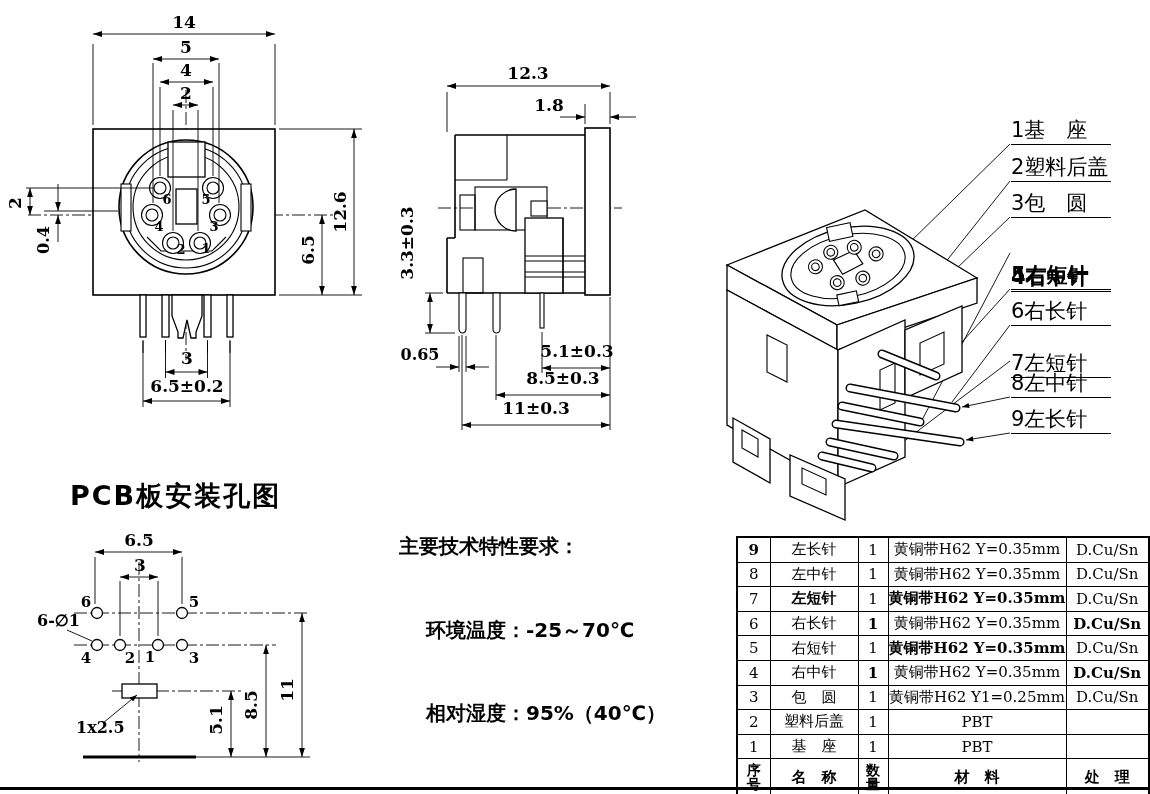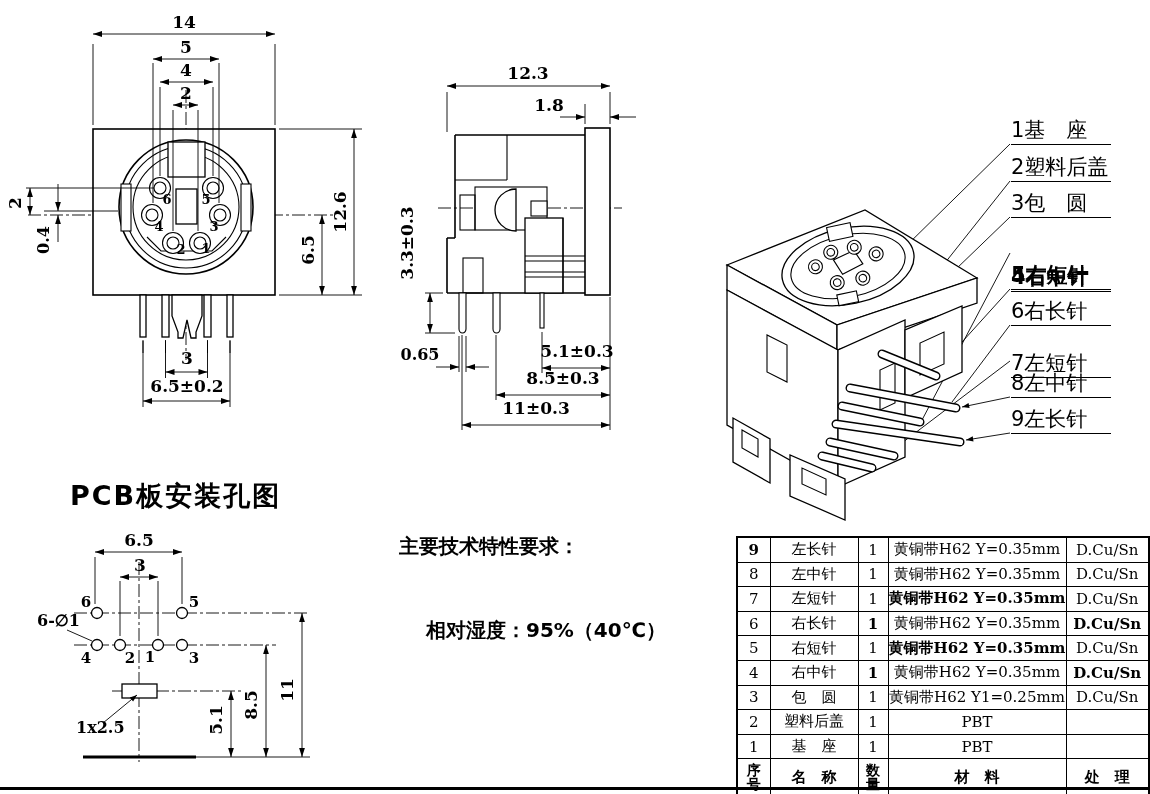--- a/index.html
+++ b/index.html
@@ -277,20 +277,21 @@
       <line class="d" x1="302" y1="613" x2="302" y2="757" marker-start="url(#a)" marker-end="url(#a)"></line>
       <text class="t" transform="rotate(-90 293 690)" x="293" y="690">11</text>
     </g>
   </g>
 </svg>
 
 <div class="pcb-title">PCB板安装孔图</div>
 
 <div class="specs">
   <div>主要技术特性要求：</div>
+  <div>　 环境温度：-25～70℃</div>
   <div>　 相对湿度：95%（40℃）</div>
   
   
   
   
   
   
 </div>
 
 <div class="iso-label" style="top:117px">1基　座</div>
@@ -321,21 +322,21 @@
   </tr>
   <tr>
     <td>8</td>
     <td>左中针</td>
     <td>1</td>
     <td>黄铜带H62 Y=0.35mm</td>
     <td>D.Cu/Sn</td>
   </tr>
   <tr>
     <td>7</td>
-    <td style="font-weight: normal;">左短针</td>
+    <td style="font-weight: bold;">左短针</td>
     <td>1</td>
     <td style="font-weight: bold;">黄铜带H62 Y=0.35mm</td>
     <td>D.Cu/Sn</td>
   </tr>
   <tr>
     <td>6</td>
     <td style="font-weight: normal;">右长针</td>
     <td style="font-weight: bold;">1</td>
     <td>黄铜带H62 Y=0.35mm</td>
     <td style="font-weight: bold;">D.Cu/Sn</td>

